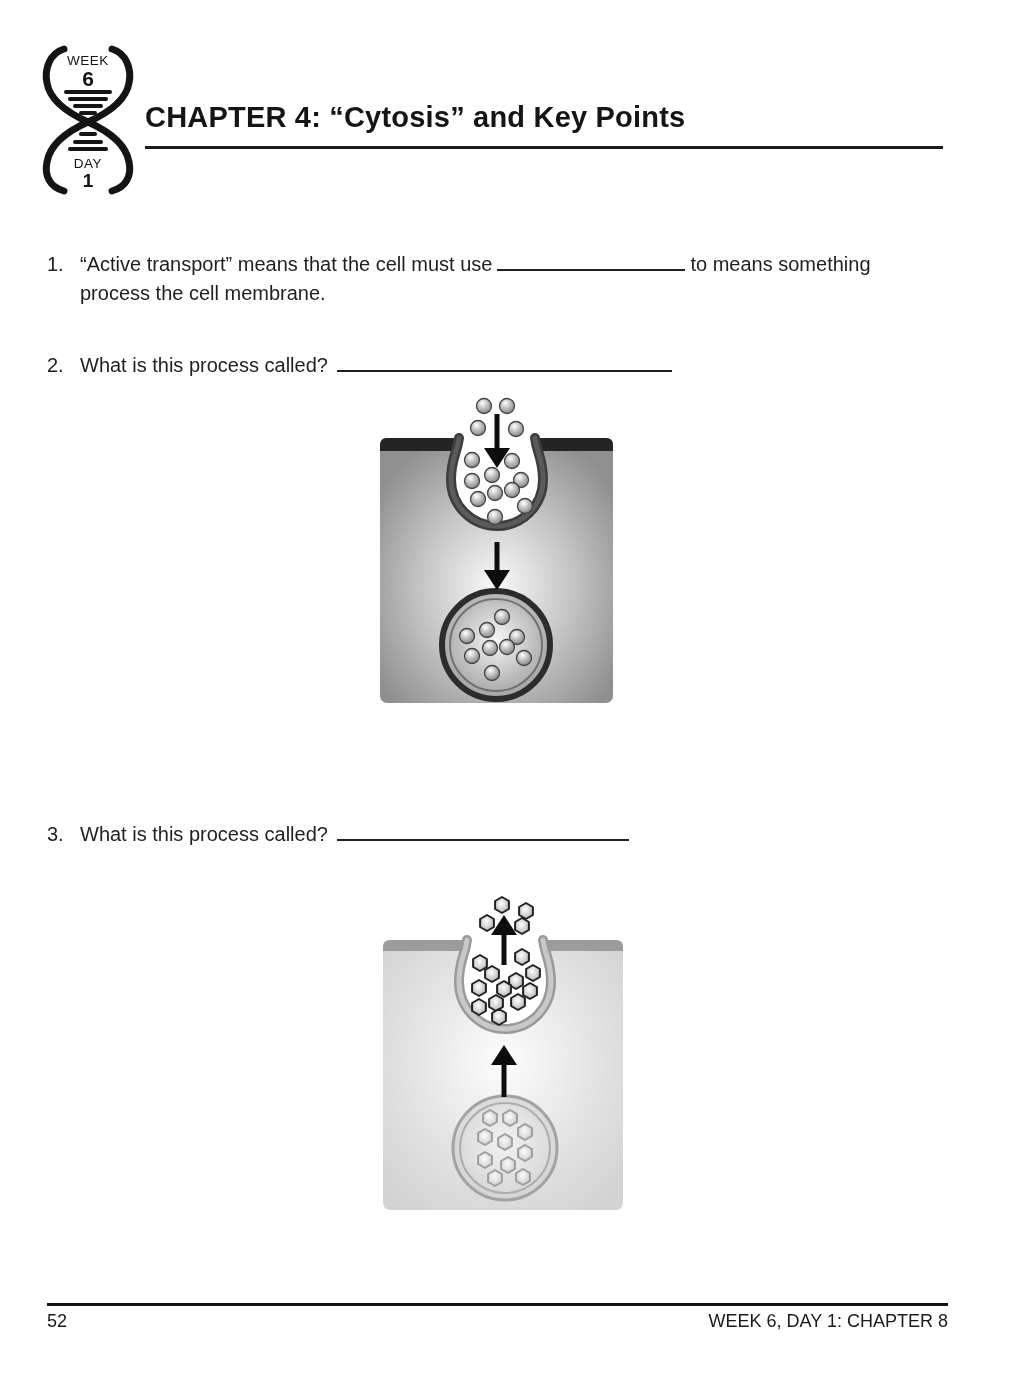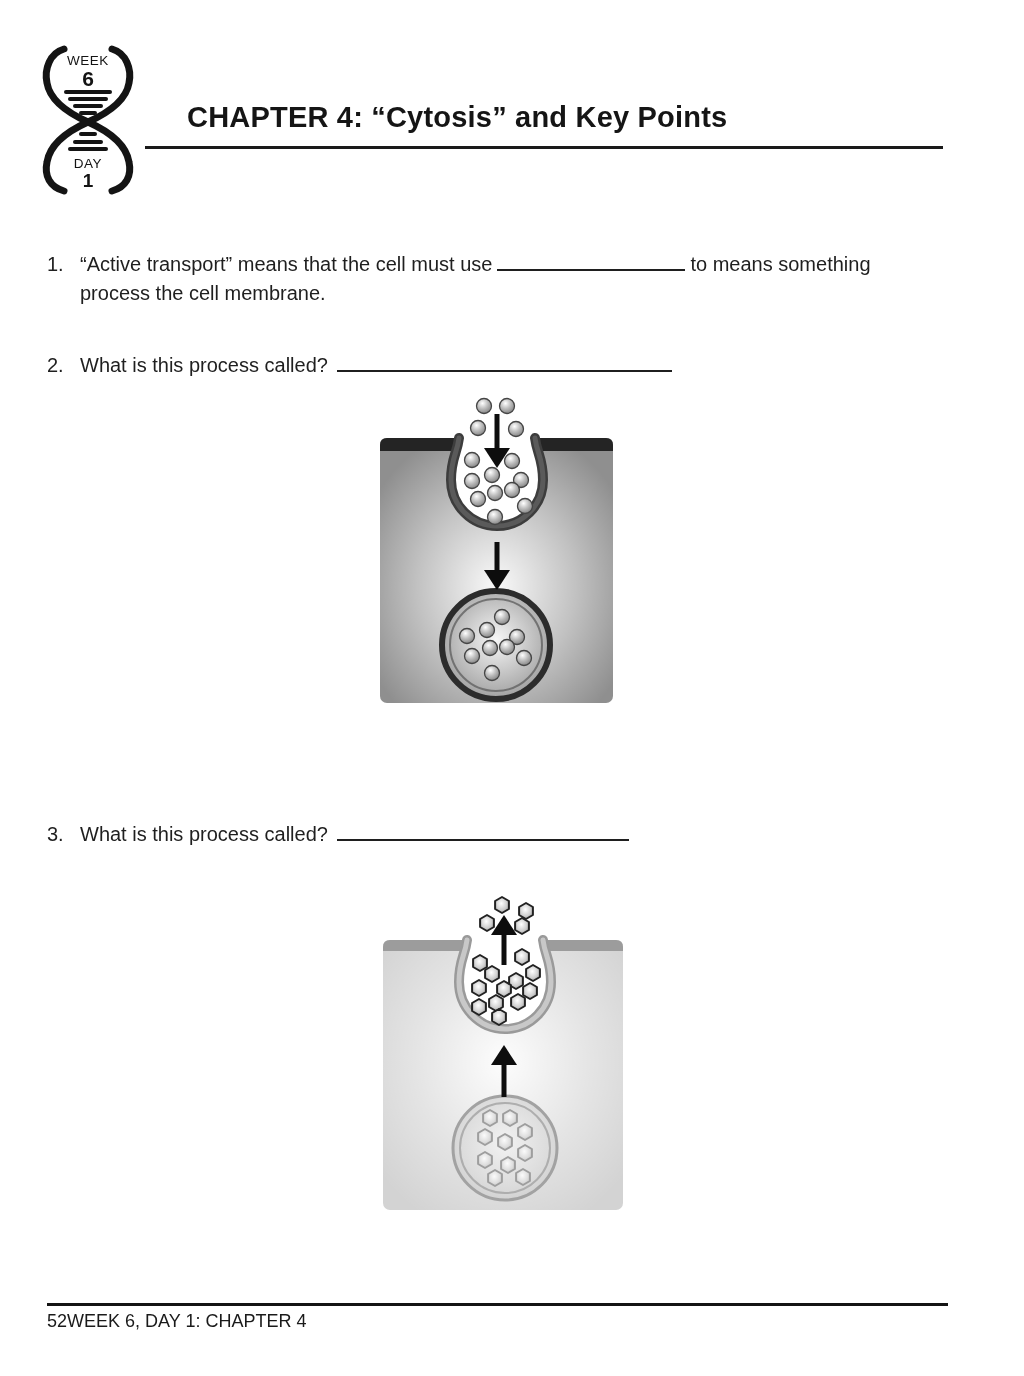--- a/index.html
+++ b/index.html
@@ -2,21 +2,21 @@
 <html><head>
 <meta charset="utf-8">
 <style>
   html,body{margin:0;padding:0;background:#ffffff;}
   .page{position:relative;width:1024px;height:1376px;background:#ffffff;
         font-family:"Liberation Sans", sans-serif;color:#1c1c1c;overflow:hidden;}
 
   
   .badge{position:absolute;left:40px;top:44px;}
   .page-title{position:absolute;left:145px;top:101px;font-size:29px;font-weight:800;
-              letter-spacing:.2px;color:#151515;white-space:nowrap;margin-left:42px;}
+              letter-spacing:.2px;color:#151515;white-space:nowrap;}
   .title-rule{position:absolute;left:145px;top:146px;width:798px;height:3px;background:#1a1a1a;}
 
   
   .question{position:absolute;display:flex;font-size:20px;line-height:29px;color:#1f1f1f;}
   .q-num{width:33px;flex:0 0 33px;}
   .q-body{max-width:880px;}
   .blank{display:inline-block;border-bottom:2px solid #1f1f1f;height:18px;
          vertical-align:baseline;margin:0 5px;}
   .blank.q1{width:188px;}
   .blank.q2{width:335px;margin-left:9px;}
@@ -25,21 +25,21 @@
   #q2{left:47px;top:351px;width:930px;}
   #q3{left:47px;top:820px;width:930px;}
 
   
   #diagram-endocytosis{position:absolute;left:370px;top:392px;}
   #diagram-exocytosis{position:absolute;left:370px;top:885px;}
 
   
   .footer-rule{position:absolute;left:47px;top:1303px;width:901px;height:3px;background:#141414;}
   .footer{position:absolute;left:47px;top:1311px;width:901px;display:flex;
-          font-size:18px;color:#1a1a1a;}
+          justify-content:space-between;font-size:18px;color:#1a1a1a;}
   .hidden-defs{position:absolute;width:0;height:0;overflow:hidden;}
 </style>
 </head>
 <body>
 
 <div class="page">
 
   <svg class="hidden-defs" aria-hidden="true">
     <defs>
       <radialGradient id="glow1" cx="0.5" cy="0.56" r="0.62">
@@ -228,16 +228,16 @@
         <polygon points="138.0,272.0 144.9,276.0 144.9,284.0 138.0,288.0 131.1,284.0 131.1,276.0" fill="url(#hexMutedGrad)" stroke="#9e9e9e" stroke-width="2" stroke-linejoin="round"></polygon>
         <polygon points="155.0,260.0 161.9,264.0 161.9,272.0 155.0,276.0 148.1,272.0 148.1,264.0" fill="url(#hexMutedGrad)" stroke="#9e9e9e" stroke-width="2" stroke-linejoin="round"></polygon>
         <polygon points="125.0,285.0 131.9,289.0 131.9,297.0 125.0,301.0 118.1,297.0 118.1,289.0" fill="url(#hexMutedGrad)" stroke="#9e9e9e" stroke-width="2" stroke-linejoin="round"></polygon>
         <polygon points="153.0,284.0 159.9,288.0 159.9,296.0 153.0,300.0 146.1,296.0 146.1,288.0" fill="url(#hexMutedGrad)" stroke="#9e9e9e" stroke-width="2" stroke-linejoin="round"></polygon>
       </g>
   </svg>
 
   <div class="footer-rule"></div>
   <div class="footer">
     <span>52</span>
-    <span>WEEK 6, DAY 1: CHAPTER 4</span>
+    <span>WEEK 6, DAY 1: CHAPTER 8</span>
   </div>
 
 </div>
 
 </body></html>

